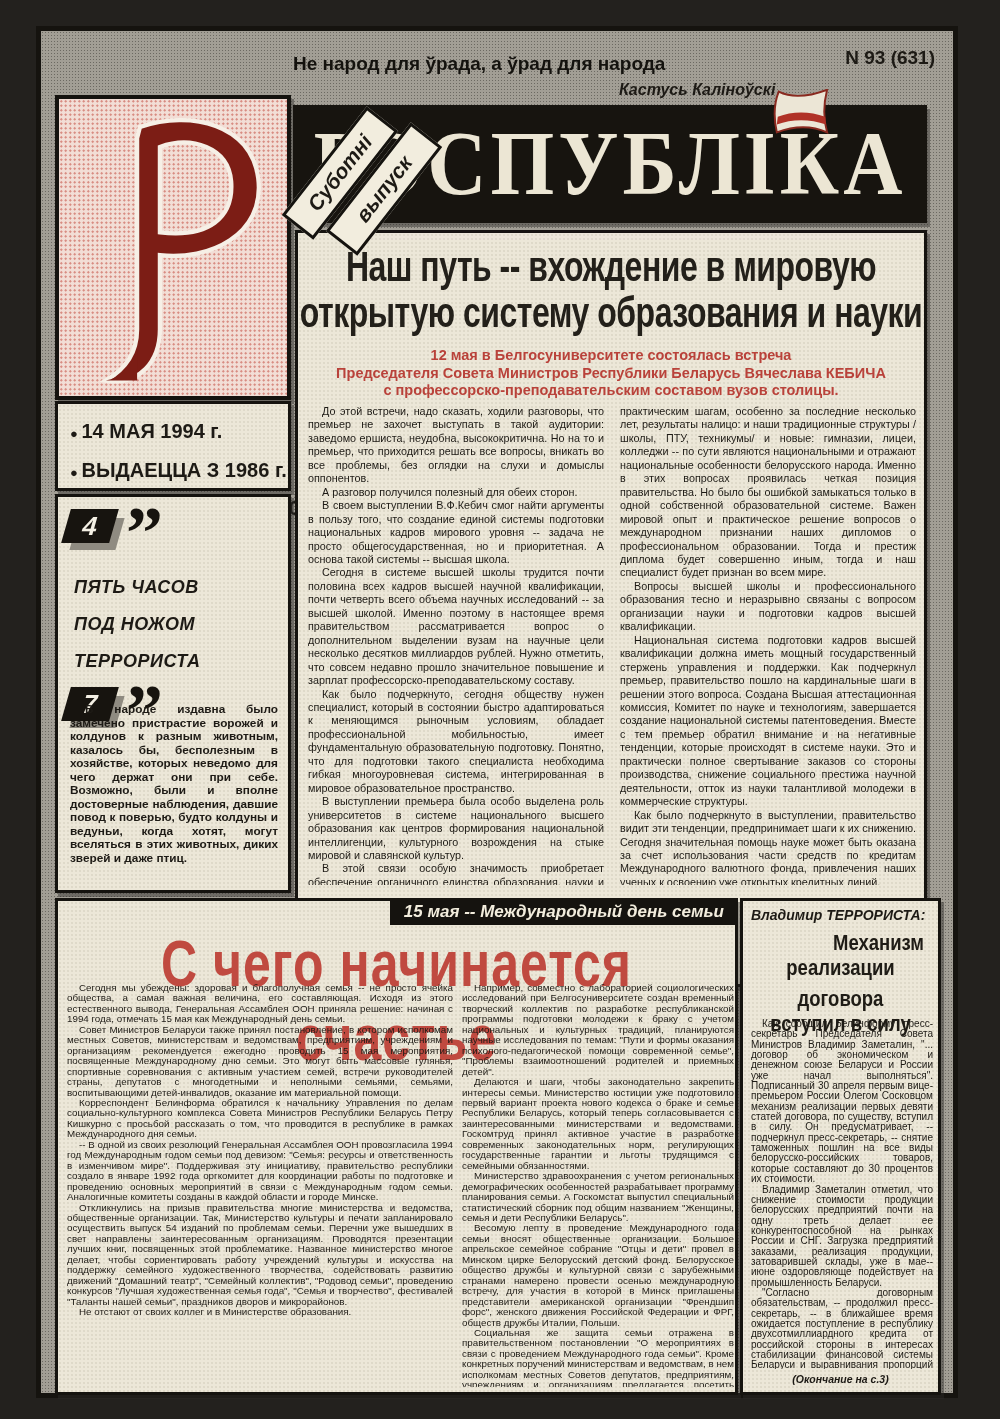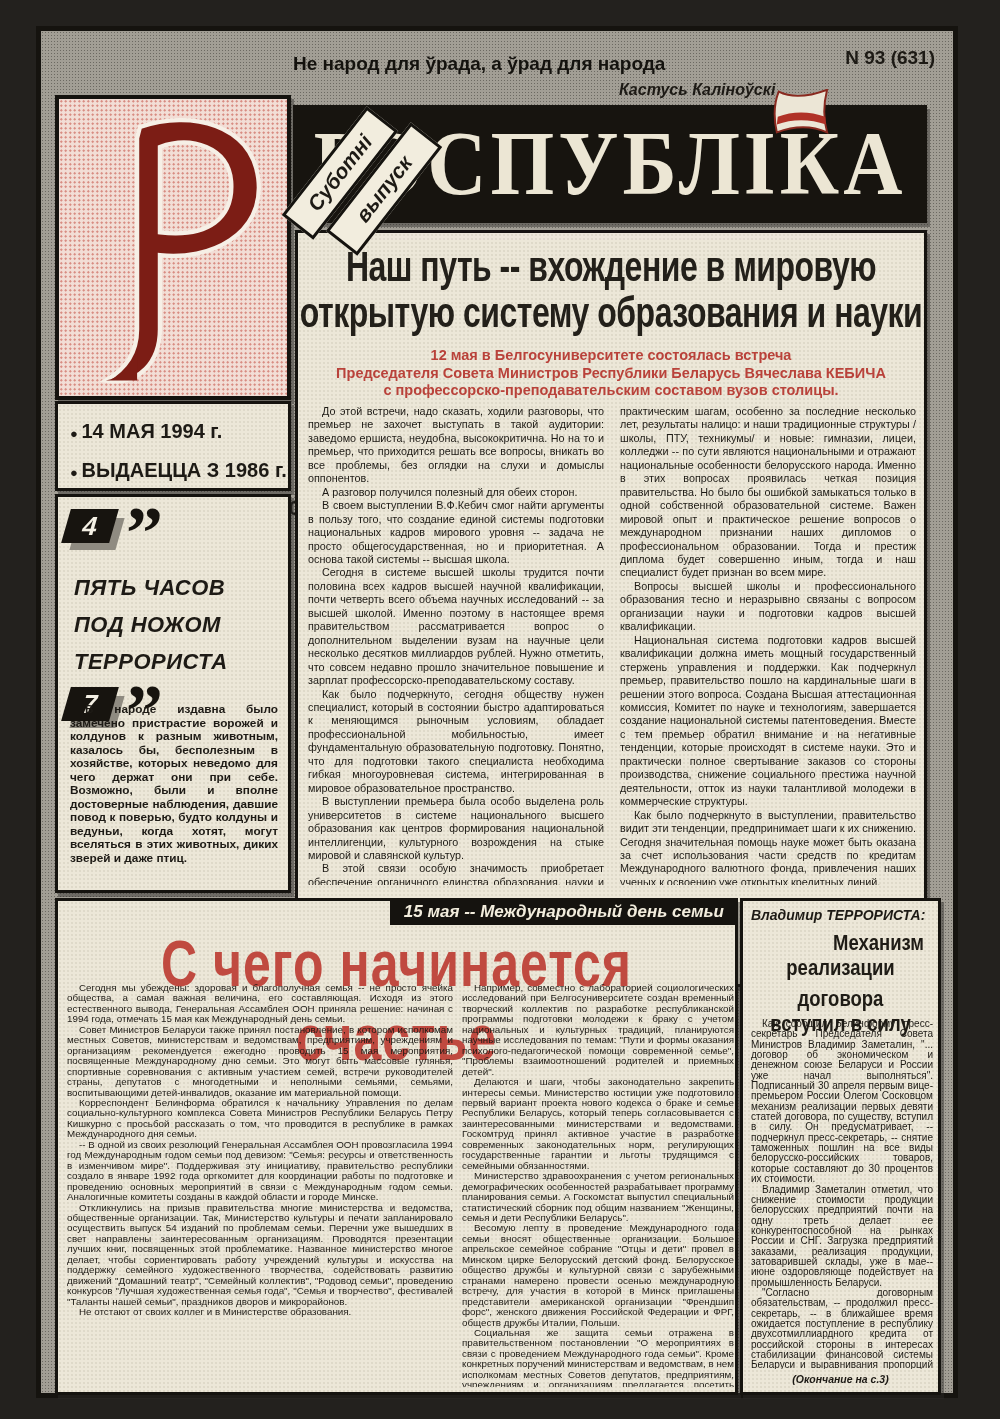--- a/index.html
+++ b/index.html
@@ -28,21 +28,21 @@
   .info-box{left:14px;top:370px;width:236px;height:90px;padding:8px 12px;}
   .info-box p{margin:0;font-size:20px;font-weight:bold;line-height:1.93;white-space:nowrap;}
   .info-box p::before{content:"● ";font-size:13px;}
   .teaser-box{left:14px;top:463px;width:236px;height:399px;overflow:hidden;}
   .pagemark-wrap{position:absolute;width:60px;height:44px;}
   .pagemark-shadow{position:absolute;left:10px;top:9px;width:46px;height:32px;background:#8f8b81;transform:skewX(-16deg);}
   .pagemark{position:absolute;left:2px;top:0;width:48px;height:34px;background:#17140f;transform:skewX(-16deg);
             color:#f4f0e4;font-weight:bold;font-size:26px;display:flex;align-items:center;justify-content:center;}
   .bigquote{position:absolute;font-family:"Liberation Serif",serif;font-weight:bold;font-size:74px;line-height:40px;color:#17140f;}
   .teaser-title{position:absolute;left:16px;top:72px;}
-  .teaser-title p{margin:0;font-style:italic;font-weight:bold;font-size:22px;line-height:37px;letter-spacing:.5px;}
+  .teaser-title p{margin:0;font-style:italic;font-weight:bold;font-size:18px;line-height:37px;letter-spacing:.5px;}
   .teaser-body{position:absolute;left:12px;top:206px;width:208px;font-size:11.8px;font-weight:bold;
                line-height:13.5px;text-align:justify;}
   .teaser-body p{margin:0;text-indent:15px;}
   
   .masthead{position:absolute;left:252px;top:74px;width:634px;height:118px;background:#17140f;
             box-shadow:3px 4px 0 rgba(45,43,40,.45);}
   .masthead-title{position:absolute;left:0;top:6px;width:100%;text-align:center;
                   font-family:"Liberation Serif",serif;font-weight:bold;font-size:82px;
                   color:#ece6d4;letter-spacing:4px;transform:scale(1,1.12);transform-origin:top center;}
   .flag{position:absolute;left:478px;top:-16px;}

